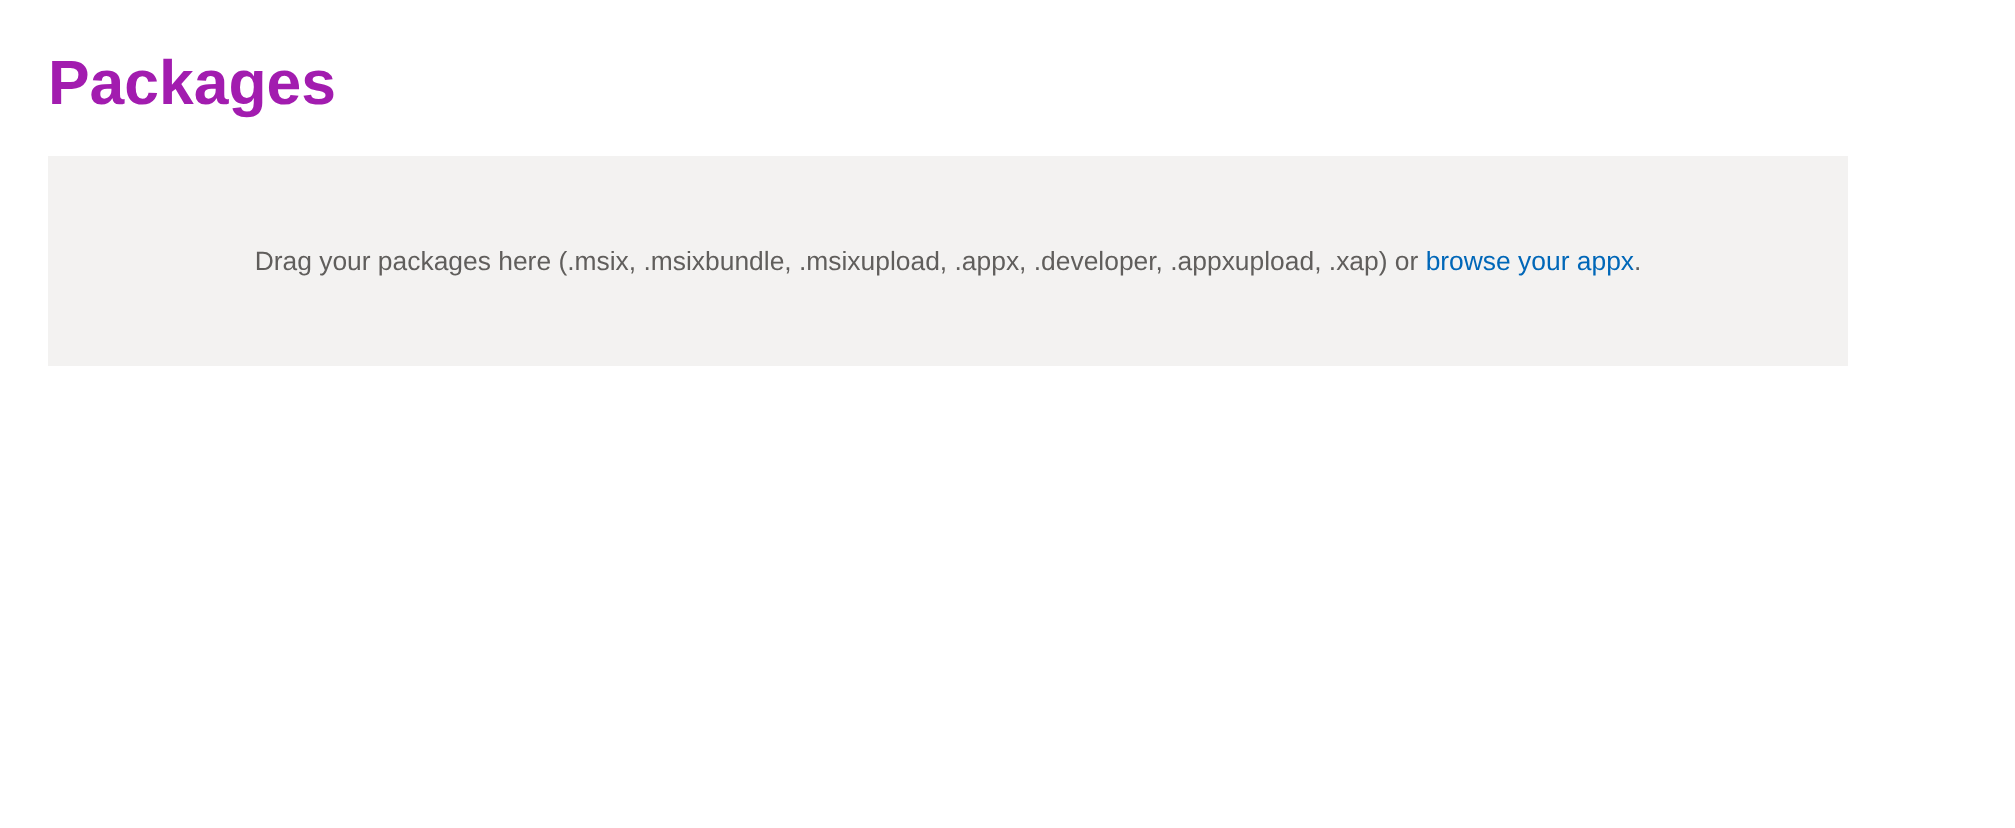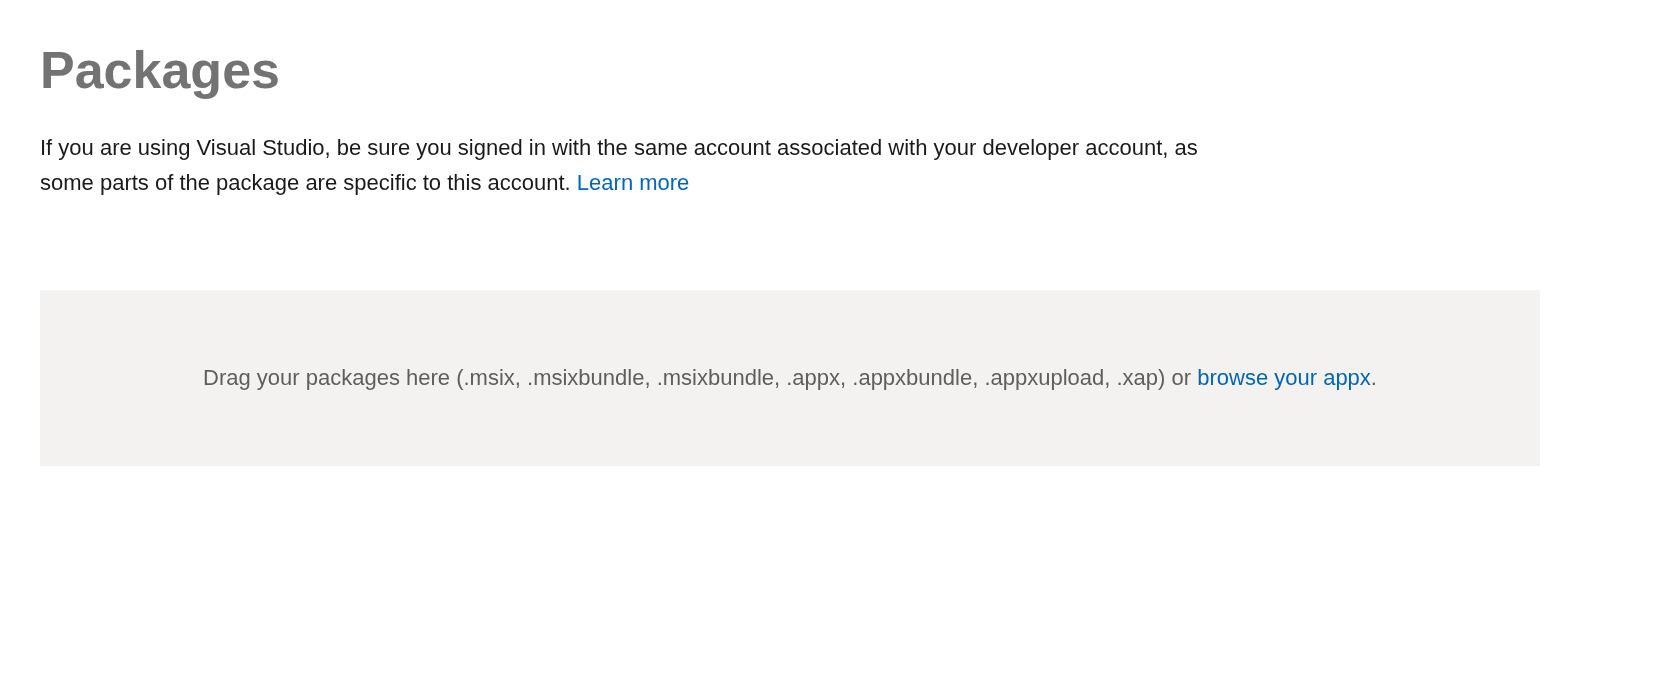--- a/index.html
+++ b/index.html
@@ -13,21 +13,21 @@
       color: #1b1a19;
       padding: 40px;
     }
     .container {
       max-width: 1600px;
     }
     .page-title {
       font-size: 52px;
       font-weight: 700;
       margin-bottom: 30px;
-      color: #737373;
+      color: #a21caf;
     }
     .description {
       font-size: 22px;
       line-height: 1.6;
       color: #1b1a19;
       max-width: 1200px;
       margin-bottom: 90px;
     }
     .link {
       color: #0067b8;
@@ -46,22 +46,19 @@
       line-height: 1.6;
       color: #605e5c;
     }
   </style>
 </head>
 <body>
 
 <div class="container">
   <h1 class="page-title">Packages</h1>
 
-  <p class="description">
-    <span>If you are using Visual Studio, be sure you signed in with the same account associated with your developer account, as some parts of the package are specific to this account. </span><a class="link">Learn more</a>
-  </p>
 
   <div class="upload-zone">
     <p class="upload-text">
-      <span>Drag your packages here (.msix, .msixbundle, .msixbundle, .appx, .appxbundle, .appxupload, .xap) or </span><a class="link">browse your appx</a><span>.</span>
+      <span>Drag your packages here (.msix, .msixbundle, .msixupload, .appx, .developer, .appxupload, .xap) or </span><a class="link">browse your appx</a><span>.</span>
     </p>
   </div>
 </div>
 
 </body></html>

